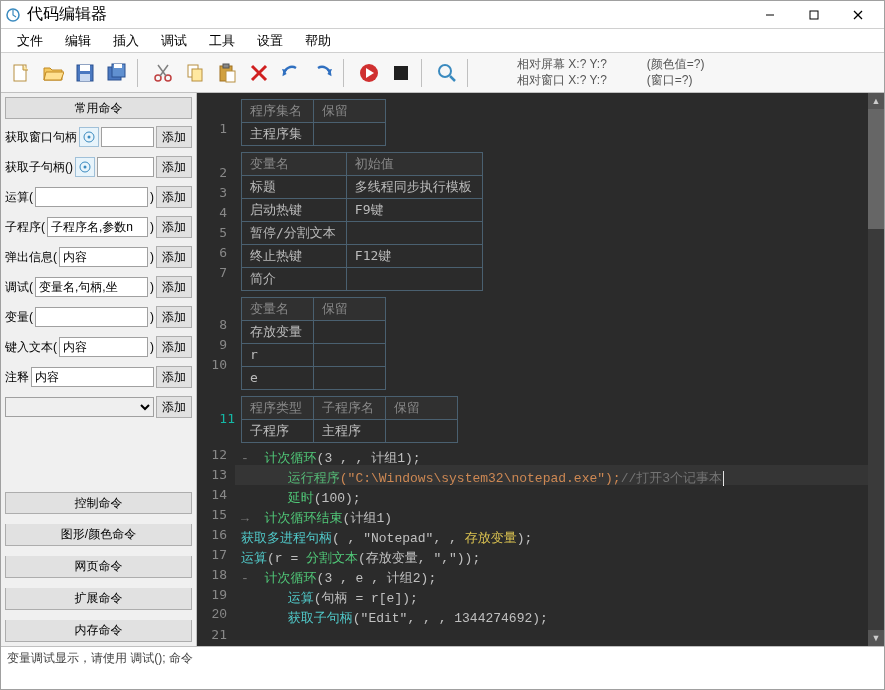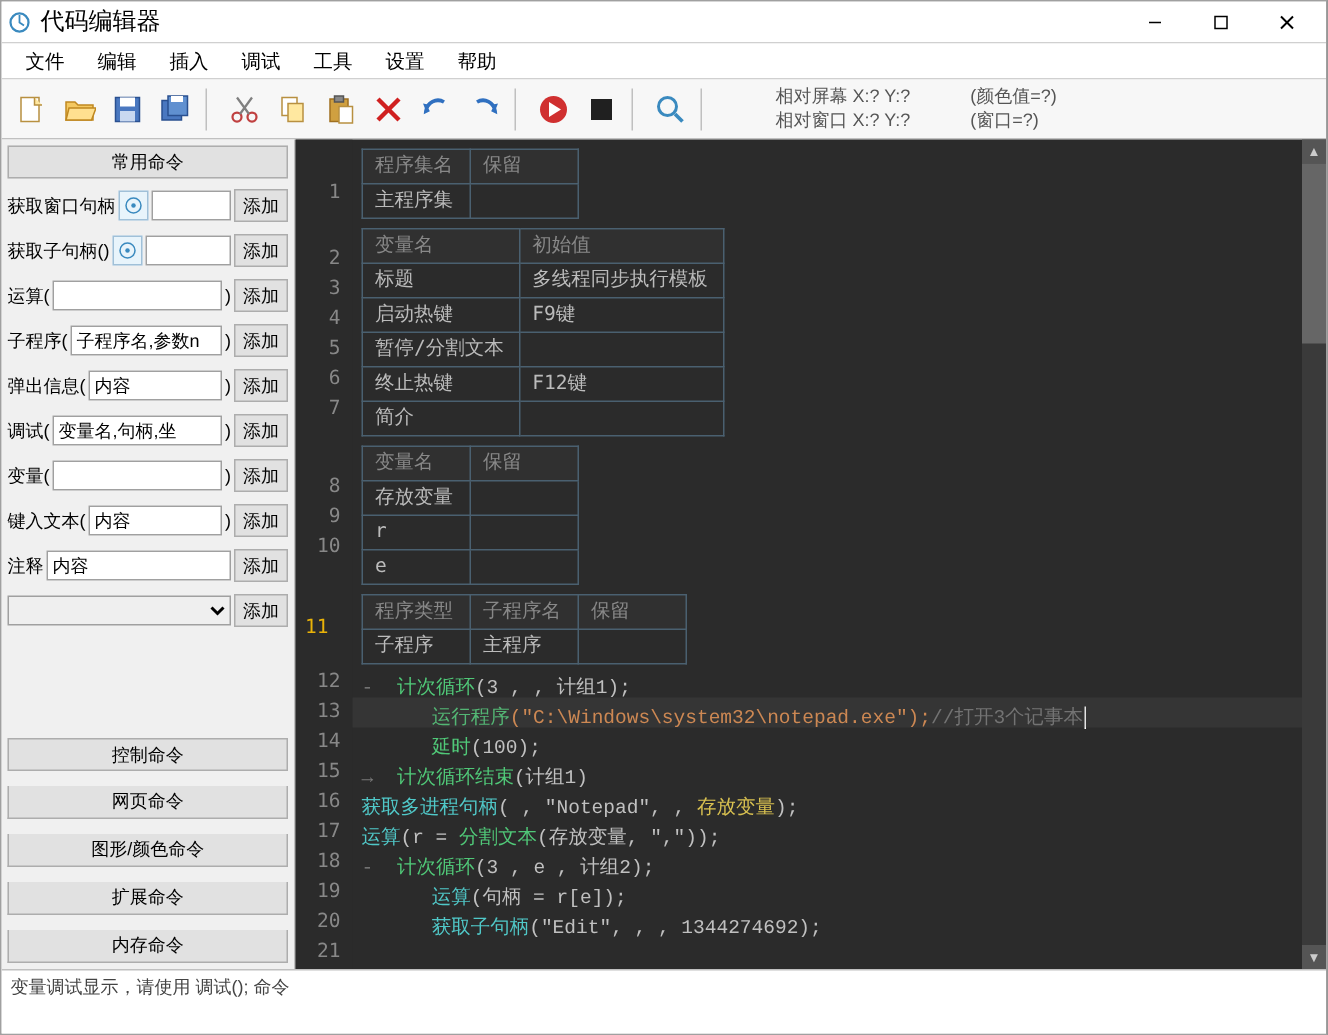--- a/index.html
+++ b/index.html
@@ -361,49 +361,49 @@
     </div>
     <div class="cmd-row">
       <select></select>
       <button class="add-btn">添加</button>
     </div>
 
     <div class="left-spacer"></div>
 
     <div class="category-btns">
       <button class="wide-btn">控制命令</button>
+      <button class="wide-btn">图形/颜色命令</button>
       <button class="wide-btn">网页命令</button>
-      <button class="wide-btn">图形/颜色命令</button>
       <button class="wide-btn">扩展命令</button>
       <button class="wide-btn">内存命令</button>
     </div>
   </div>
 
   <div class="editor">
     <div class="gutter" id="gutter" style="position: relative;">
         <div style="position: absolute; right: 8px; top: 26px; color: rgb(136, 136, 136);">1</div>
         <div style="position: absolute; right: 8px; top: 70px; color: rgb(136, 136, 136);">2</div>
         <div style="position: absolute; right: 8px; top: 90px; color: rgb(136, 136, 136);">3</div>
         <div style="position: absolute; right: 8px; top: 110px; color: rgb(136, 136, 136);">4</div>
         <div style="position: absolute; right: 8px; top: 130px; color: rgb(136, 136, 136);">5</div>
         <div style="position: absolute; right: 8px; top: 150px; color: rgb(136, 136, 136);">6</div>
         <div style="position: absolute; right: 8px; top: 170px; color: rgb(136, 136, 136);">7</div>
         <div style="position: absolute; right: 8px; top: 222px; color: rgb(136, 136, 136);">8</div>
         <div style="position: absolute; right: 8px; top: 242px; color: rgb(136, 136, 136);">9</div>
         <div style="position: absolute; right: 8px; top: 262px; color: rgb(136, 136, 136);">10</div>
-        <div style="position: absolute; right: 16px; top: 316px; color: #eab308;">11</div>
+        <div style="position: absolute; right: 0; top: 316px; color: #14b8a6;">11</div>
         <div style="position: absolute; right: 8px; top: 352px; color: rgb(136, 136, 136);">12</div>
         <div style="position: absolute; right: 8px; top: 372px; color: rgb(136, 136, 136);">13</div>
         <div style="position: absolute; right: 8px; top: 392px; color: rgb(136, 136, 136);">14</div>
         <div style="position: absolute; right: 8px; top: 412px; color: rgb(136, 136, 136);">15</div>
         <div style="position: absolute; right: 8px; top: 432px; color: rgb(136, 136, 136);">16</div>
         <div style="position: absolute; right: 8px; top: 452px; color: rgb(136, 136, 136);">17</div>
         <div style="position: absolute; right: 8px; top: 472px; color: rgb(136, 136, 136);">18</div>
         <div style="position: absolute; right: 8px; top: 492px; color: rgb(136, 136, 136);">19</div>
-        <div style="position: absolute; right: 8px; top: 512px; color: rgb(136, 136, 136);">20</div>
+        <div style="position: absolute; right: 8px; top: 512px; color: rgb(136, 136, 136); font-family: Liberation Mono, monospace;">20</div>
         <div style="position: absolute; right: 8px; top: 532px; color: rgb(136, 136, 136);">21</div>
       </div>
     <div class="code" id="code">
       <div class="cursor-line" style="top:372px;height:20px;"></div>
 
       <table class="tbl">
         <tbody>
             <tr class="hdr">
               <td>程序集名</td>
               <td>保留</td>

